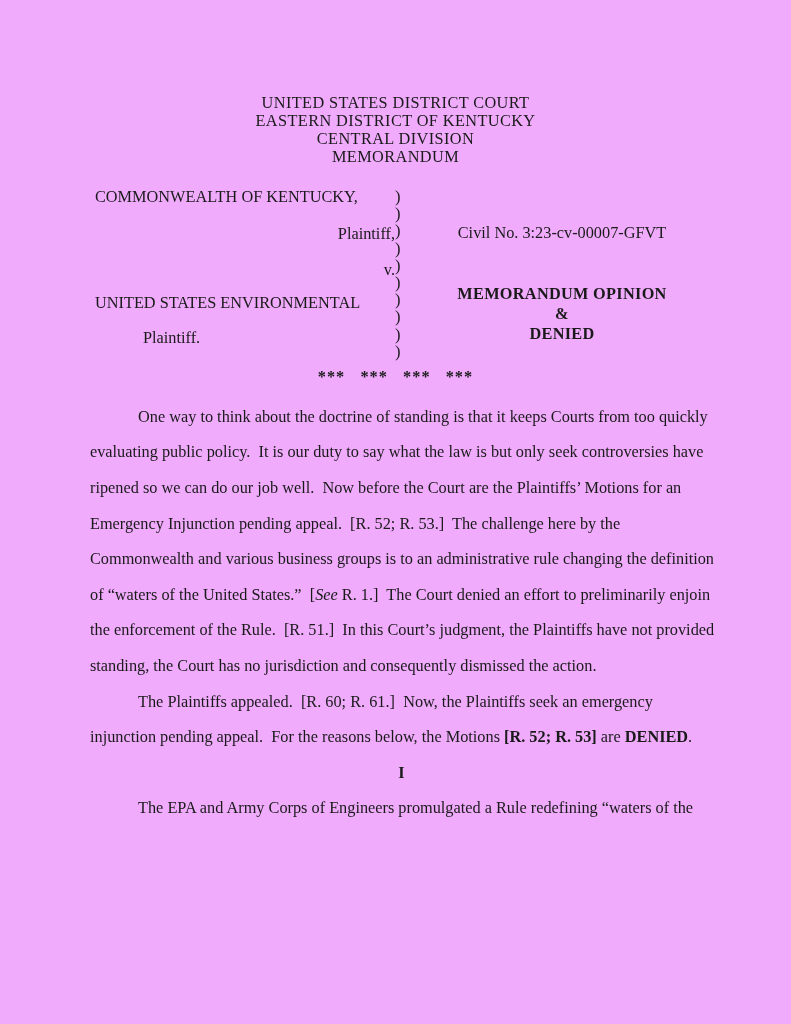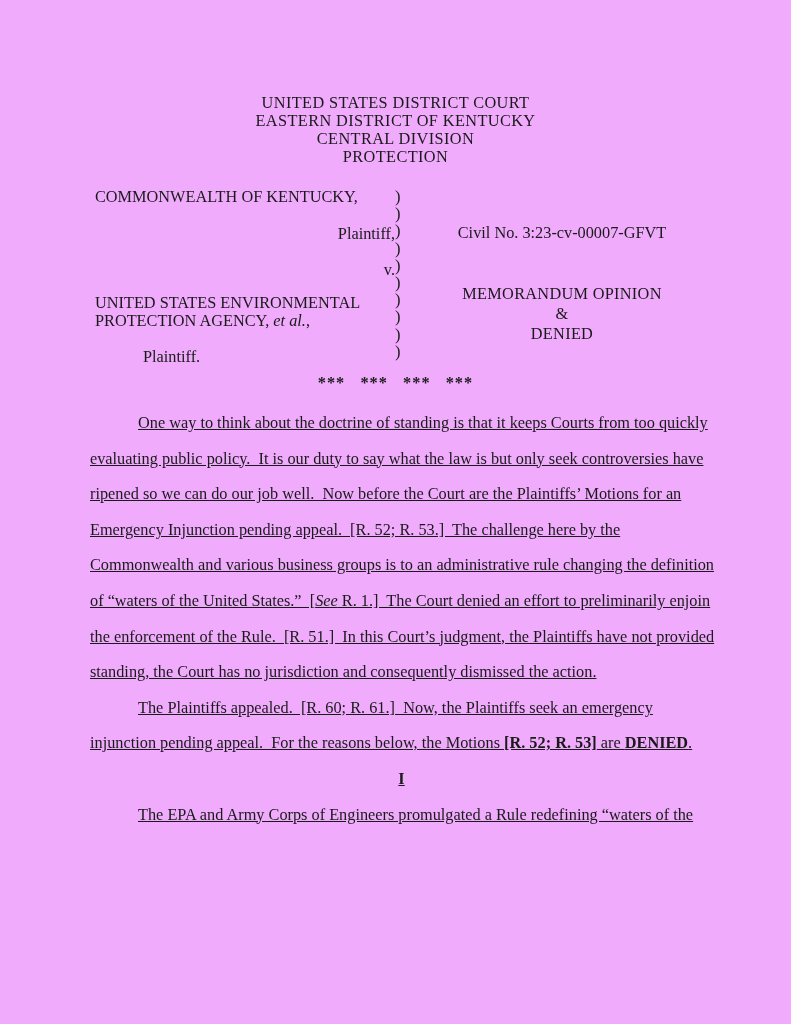--- a/index.html
+++ b/index.html
@@ -42,63 +42,62 @@
 
   .caption-parens {
     width: 28px;
     line-height: 17.2px;
     font-size: 16.5px;
   }
   .paren { height: 17.2px; }
 
   .caption-right { flex: 1; text-align: center; }
   .civil-no { margin-top: 36px; line-height: 18.5px; white-space: pre; }
-  .opinion-title { margin-top: 41px; line-height: 20px; font-weight: normal; letter-spacing: 0.3px; }
+  .opinion-title { margin-top: 41px; line-height: 20px; font-weight: bold; letter-spacing: 0.3px; }
   .title-line { white-space: pre; }
 
   
   .separator {
     margin-top: 8px;
     text-align: center;
     font-weight: bold;
     line-height: 18px;
     white-space: pre;
     letter-spacing: 1px;
   }
 
   
-  .opinion-body { margin: 13px 78px 0 90px; text-decoration: underline; }
+  .opinion-body { margin: 13px 78px 0 90px; }
   .body-line {
     line-height: 35.6px;
     white-space: pre;
   }
   .body-line.indent { text-indent: 48px; }
   .body-line.center { text-align: center; text-indent: 0; }
   .b { font-weight: bold; }
   .i { font-style: italic; }
 </style>
 </head>
 <body>
 
 <div class="page">
 
   <header class="court-header">
       <div class="header-line">UNITED STATES DISTRICT COURT</div>
       <div class="header-line">EASTERN DISTRICT OF KENTUCKY</div>
       <div class="header-line">CENTRAL DIVISION</div>
-      <div class="header-line">PROTECTION</div>
+      <div class="header-line">MEMORANDUM</div>
     </header>
 
   <section class="caption">
     <div class="caption-left">
       <div class="cap-line">COMMONWEALTH OF KENTUCKY,</div>
       <div class="cap-line mt-dbl indent-plaintiff">Plaintiff,</div>
       <div class="cap-line mt-dbl">v.</div>
       <div class="cap-line mt-agency">UNITED STATES ENVIRONMENTAL</div>
-      <div class="cap-line"><span>PROTECTION AGENCY, </span><span class="i">et al.</span><span>,</span></div>
       <div class="cap-line mt-def indent-defendant">Plaintiff.</div>
     </div>
 
     <div class="caption-parens">
         <div class="paren">)</div>
         <div class="paren">)</div>
         <div class="paren">)</div>
         <div class="paren">)</div>
         <div class="paren">)</div>
         <div class="paren">)</div>

